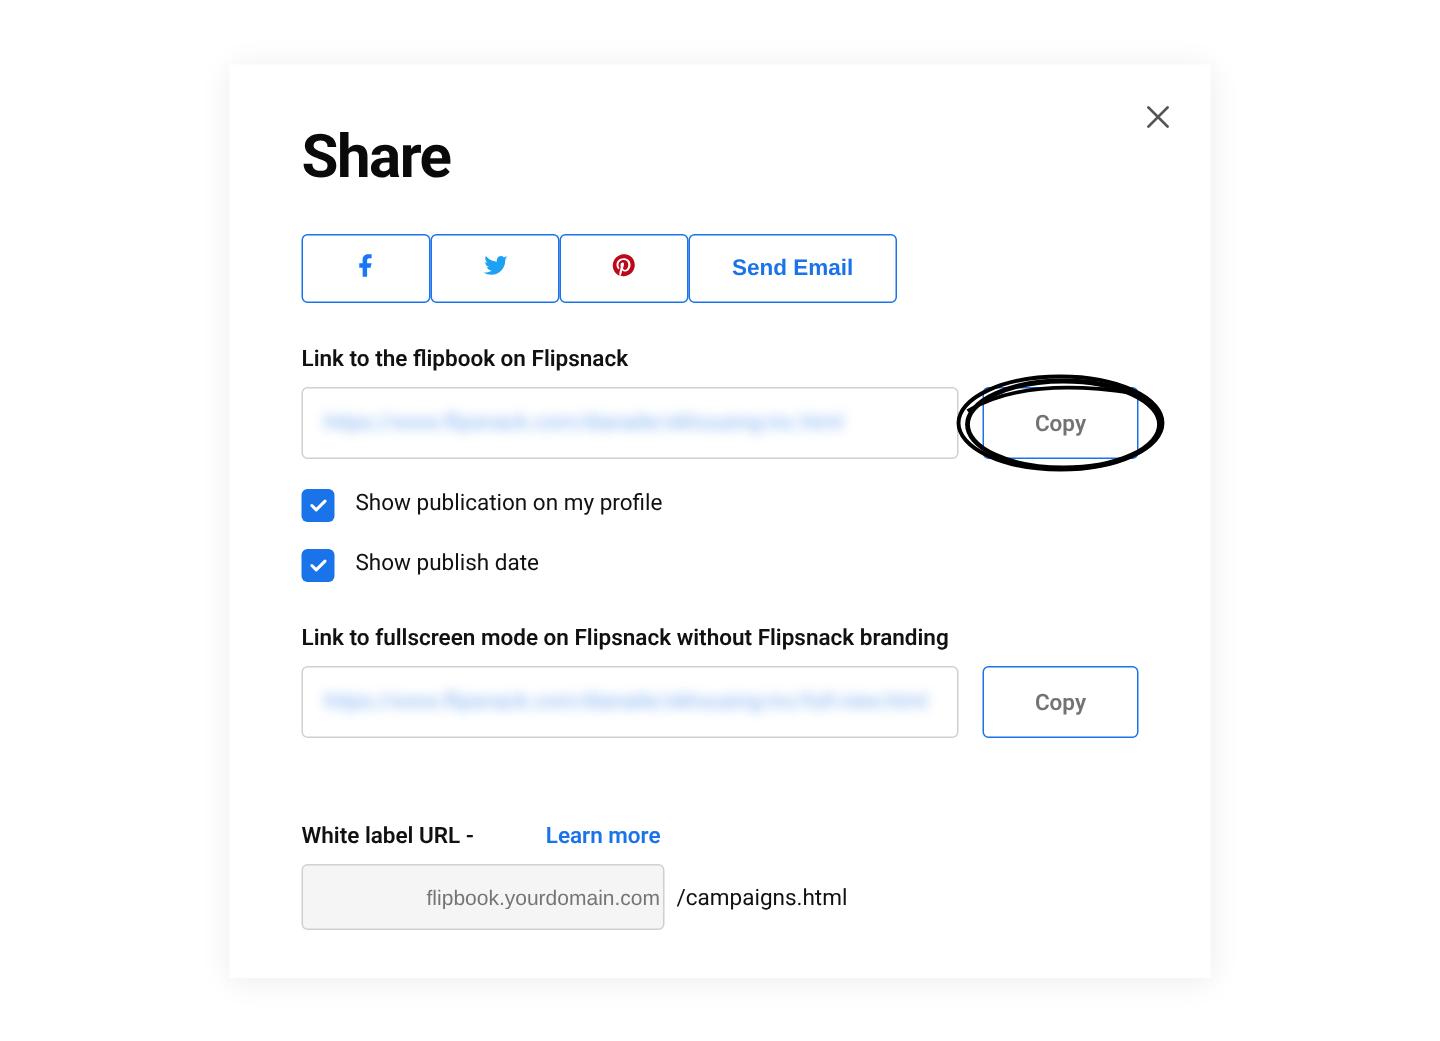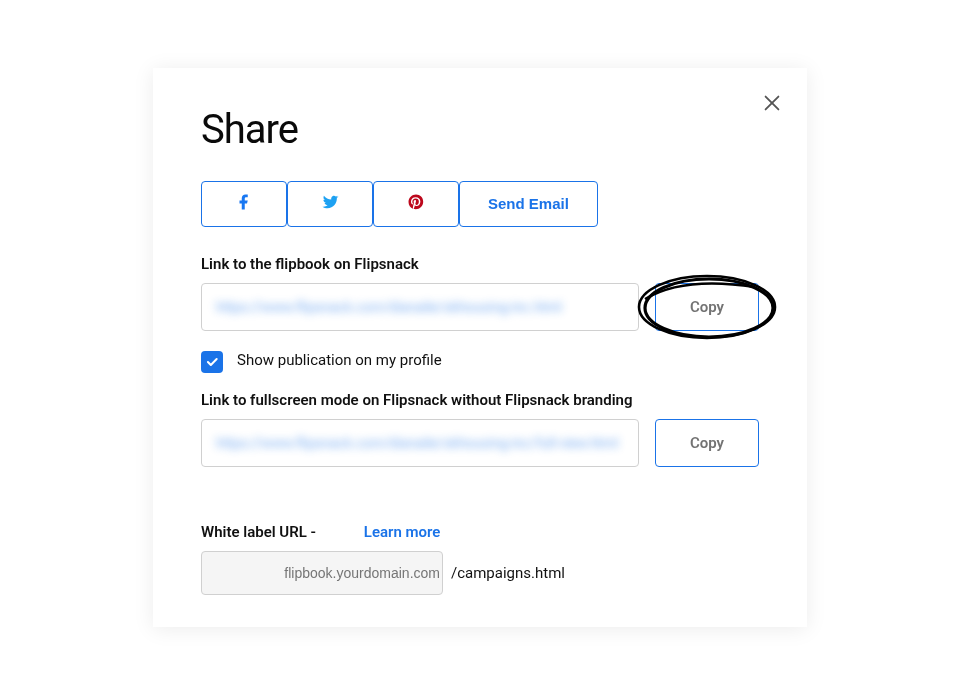--- a/index.html
+++ b/index.html
@@ -24,21 +24,21 @@
       position: absolute;
       top: 24px;
       right: 24px;
       width: 22px;
       height: 22px;
       cursor: pointer;
       color: #555;
     }
     h1.title {
       font-size: 40px;
-      font-weight: 400;
+      font-weight: 700;
       letter-spacing: -1px;
       margin: 0 0 28px 0;
       color: #0a0a0a;
     }
     .social-row { display: flex; margin-bottom: 28px; }
     .social-btn {
       height: 46px;
       border: 1px solid #1a73e8;
       border-radius: 4px;
       display: inline-flex;
@@ -161,20 +161,28 @@
   </div>
 
   <div class="cb-row">
     <div class="cb">
       <svg viewBox="0 0 24 24">
           <path fill="none" stroke="#fff" stroke-width="3.5" stroke-linecap="round" stroke-linejoin="round" d="M5 12l5 5L20 7"></path>
         </svg>
     </div>
     <span class="cb-label">Show publication on my profile</span>
   </div>
+  <div class="cb-row" style="margin-bottom:28px;">
+    <div class="cb">
+      <svg viewBox="0 0 24 24">
+          <path fill="none" stroke="#fff" stroke-width="3.5" stroke-linecap="round" stroke-linejoin="round" d="M5 12l5 5L20 7"></path>
+        </svg>
+    </div>
+    <span class="cb-label">Show publish date</span>
+  </div>
 
   <div class="section-label">Link to fullscreen mode on Flipsnack without Flipsnack branding</div>
   <div class="input-row">
     <div class="text-input">
       <span class="blur-text">https://www.flipsnack.com/dianaile/okhousing-inc/full-view.html</span>
     </div>
     <div class="copy-btn">
       <span>Copy</span>
     </div>
   </div>

